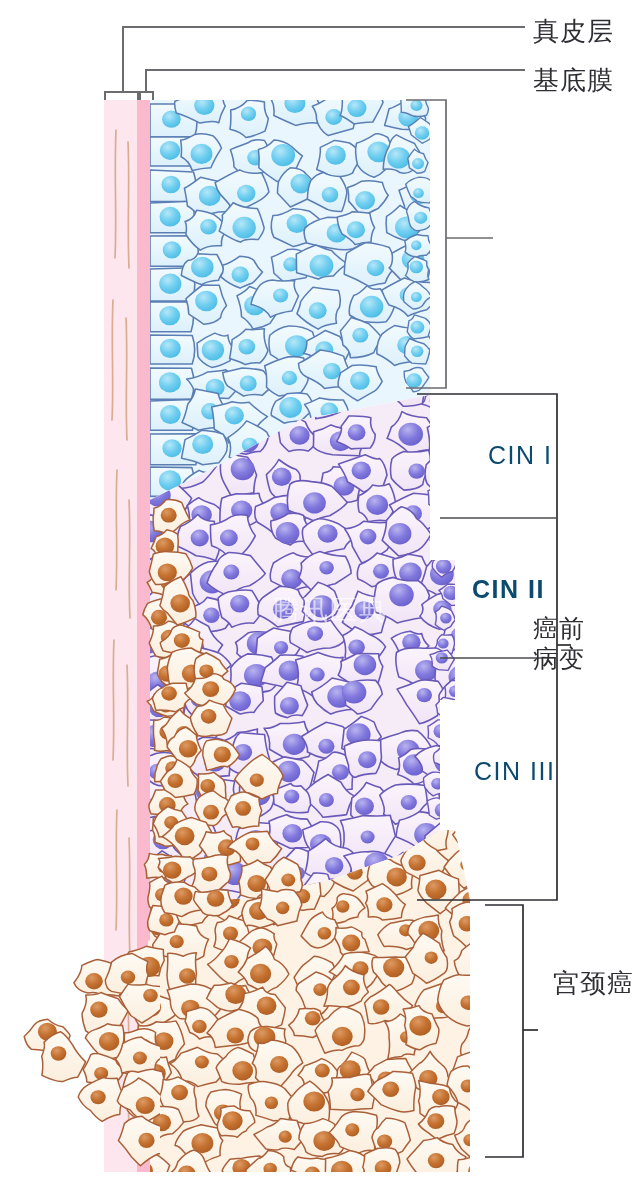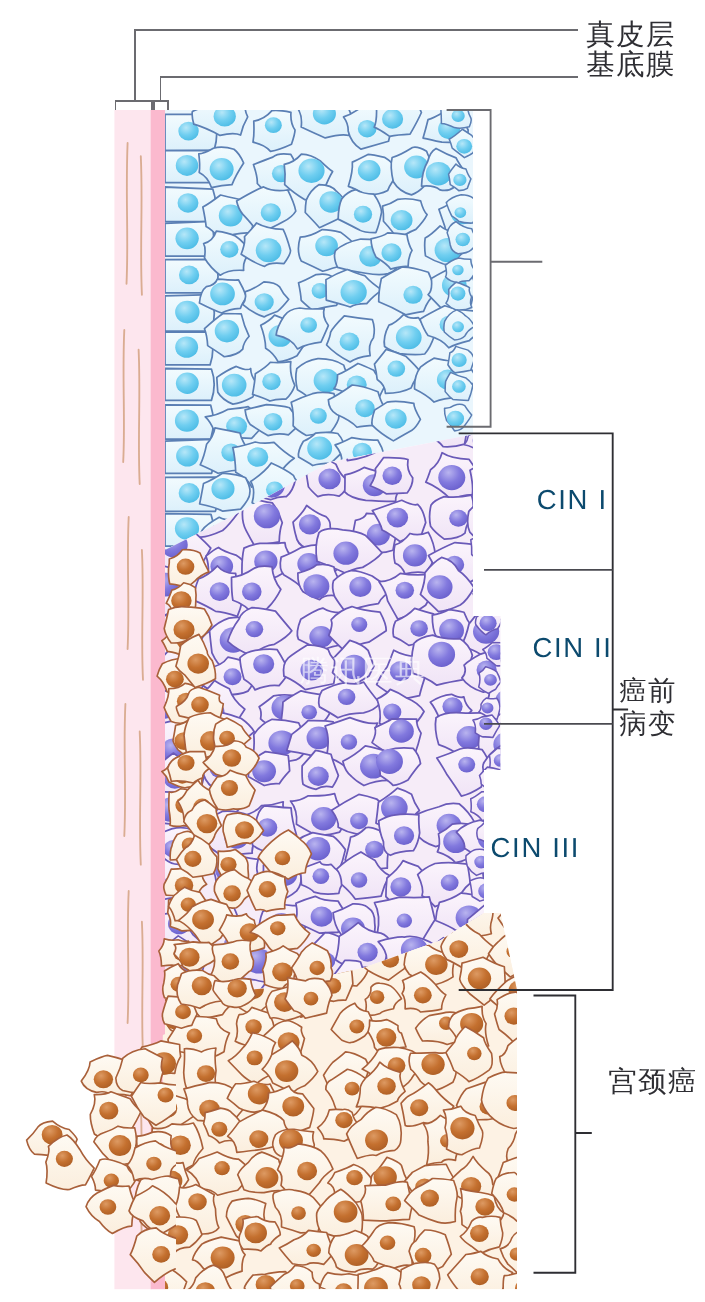--- a/index.html
+++ b/index.html
@@ -910,23 +910,23 @@
       <path d="M440,658 L557,658"></path>
     </g>
 
     <g stroke="#2e2e33" stroke-width="1.7" fill="none">
       <path d="M485,905 L523,905 L523,1157 L485,1157"></path>
       <path d="M523,1030 L538,1030"></path>
     </g>
   </svg>
 
   <div class="lbl cn" style="left:533px;top:14px;">真皮层</div>
-  <div class="lbl cn" style="left:533px;top:41px;">基底膜</div>
+  <div class="lbl cn" style="left:533px;top:63px;">基底膜</div>
 
   <div class="lbl cin" style="left:488px;top:441px;">CIN I</div>
-  <div class="lbl cin" style="left:484px;top:575px;">CIN II</div>
-  <div class="lbl cin" style="left:446px;top:757px;">CIN III</div>
-
-  <div class="lbl two" style="left:563px;top:613px;"><span>癌前</span><br><span>病变</span></div>
+  <div class="lbl cin" style="left:472px;top:575px;font-weight:bold;">CIN II</div>
+  <div class="lbl cin" style="left:474px;top:757px;">CIN III</div>
+
+  <div class="lbl two" style="left:533px;top:613px;"><span>癌前</span><br><span>病变</span></div>
 
   <div class="lbl cn" style="left:553px;top:966px;">宫颈癌</div>
 
 </div>
 
 </body></html>

